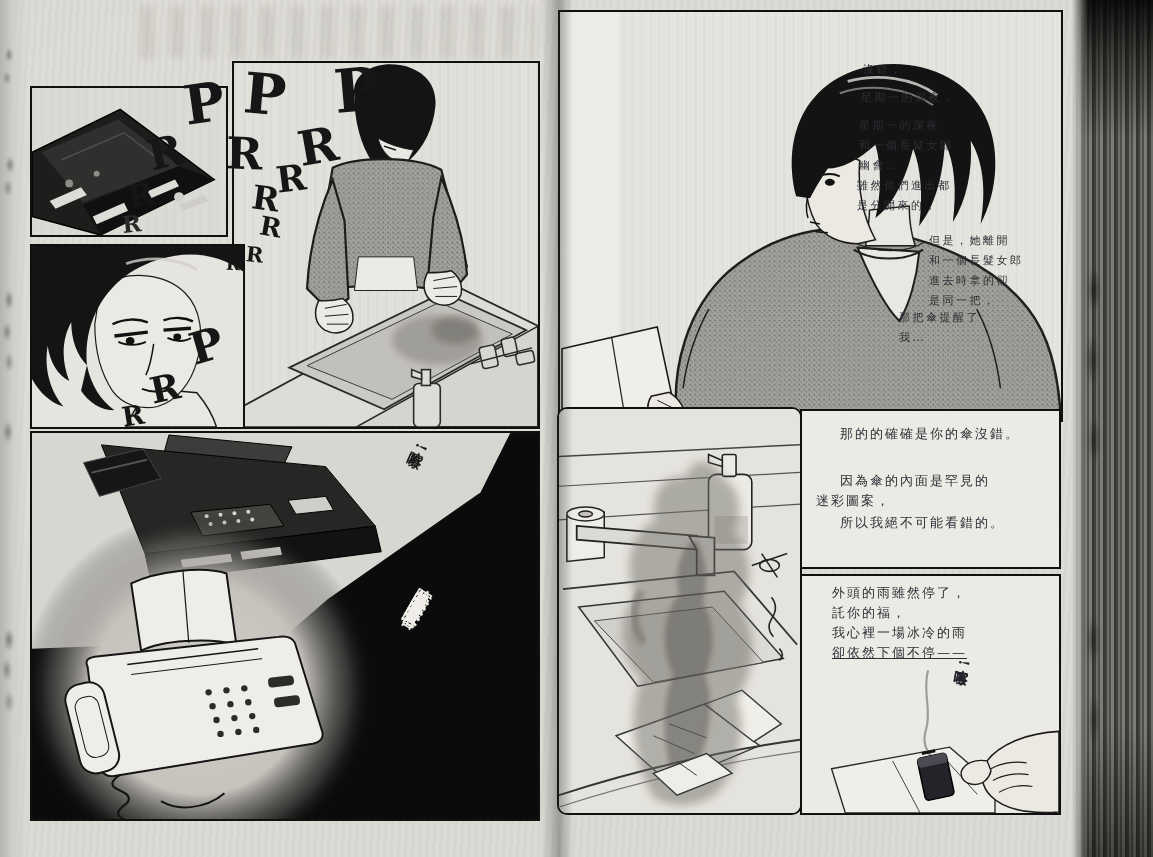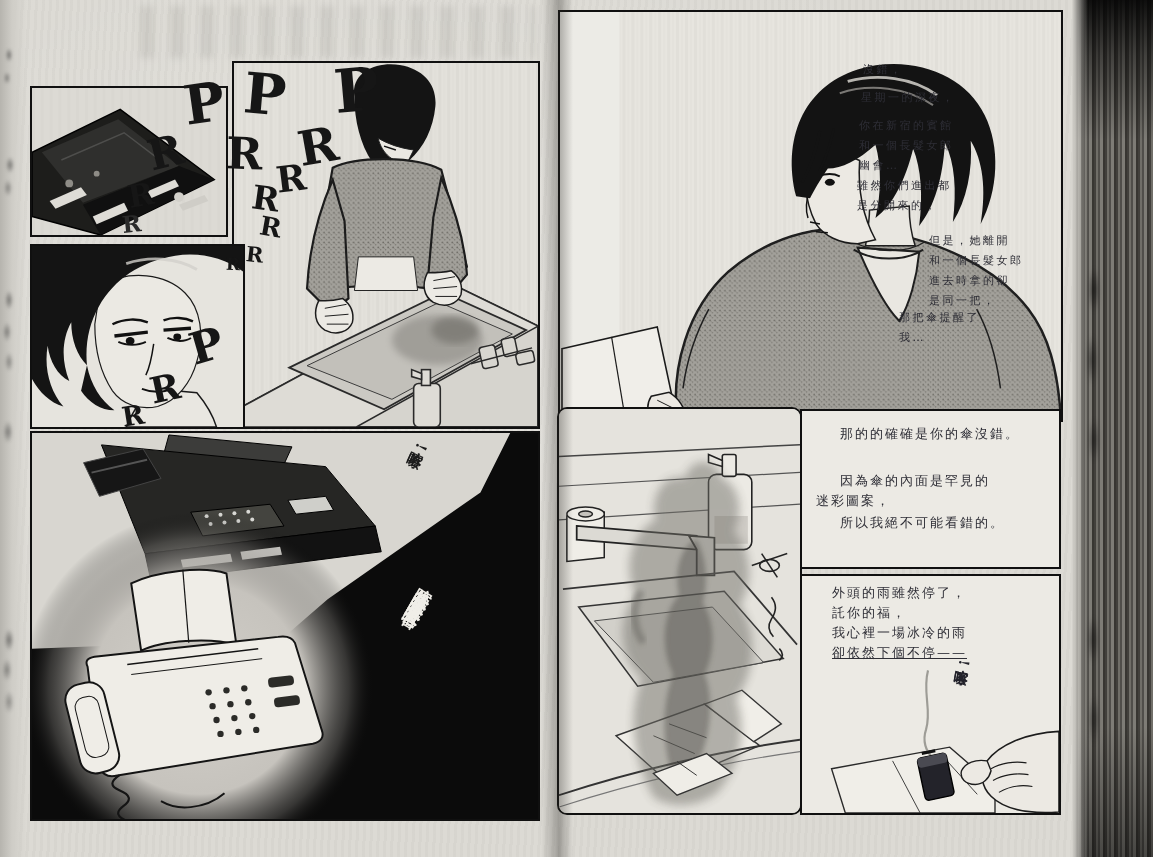--- a/index.html
+++ b/index.html
@@ -378,21 +378,21 @@
     </svg>
   </div>
 
   <div class="narr ng1">
     <span class="nline">沒錯，</span>
   </div>
   <div class="narr ng2">
     <span class="nline">星期一的深夜，</span>
   </div>
   <div class="narr ng3">
-    <span class="nline">你在新宿的賓館</span>
+    <span class="nline">星期一的深夜</span>
     <span class="nline">和一個長髮女郎</span>
     <span class="nline">幽會…</span>
   </div>
   <div class="narr ng4">
     <span class="nline">雖然你們進出都</span>
     <span class="nline">是分開來的，</span>
   </div>
   <div class="narr ng5">
     <span class="nline">但是，她離開</span>
     <span class="nline">和一個長髮女郎</span>

